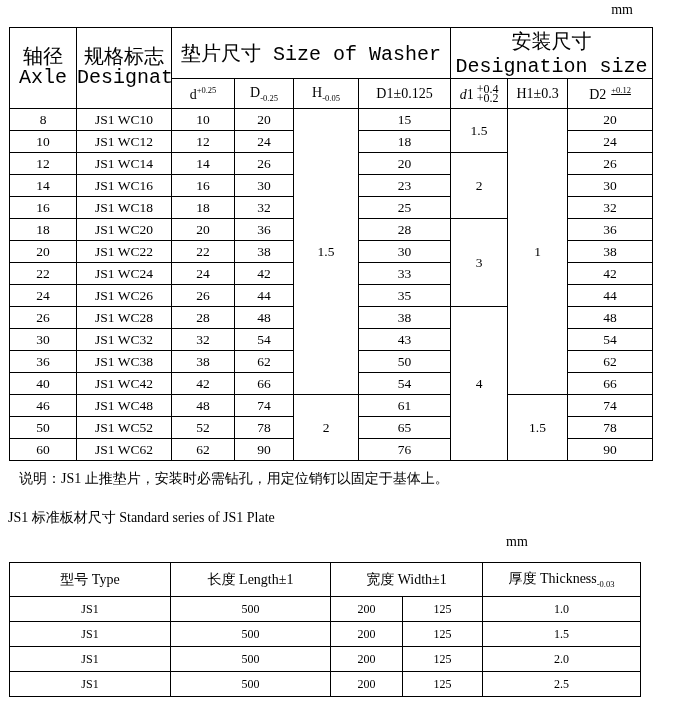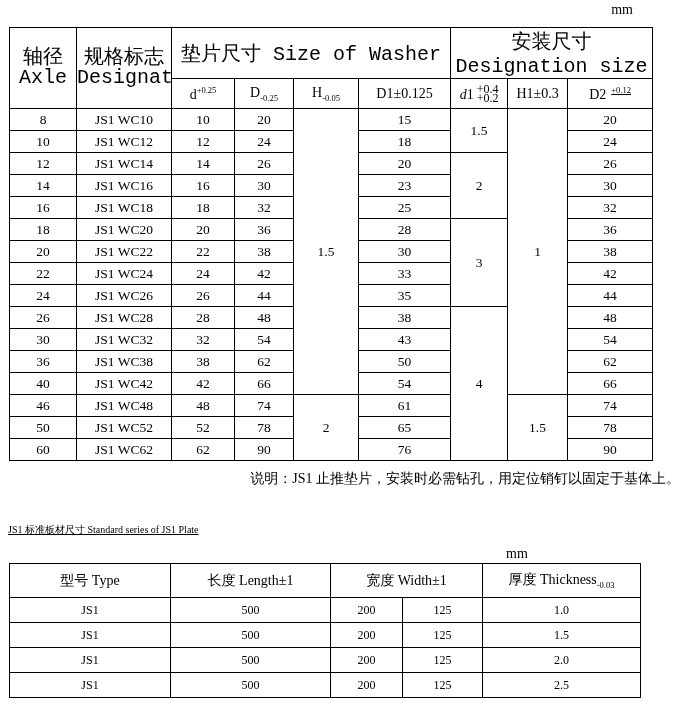--- a/index.html
+++ b/index.html
@@ -28,27 +28,27 @@
   sup, sub { font-size: 8.5px; letter-spacing: 0; }
   sup { vertical-align: super; }
   sub { vertical-align: sub; }
   .tolstack {
     display: inline-block; vertical-align: -3px; margin-left: 3px;
     font-size: 12px; line-height: 9px; text-align: left;
   }
   .tolstack span { display: block; }
   .d2gap { margin-left: 5px; text-decoration: underline; }
   .ital { font-style: italic; }
-  .note-cn { margin: 8px 0 0 33px; font-size: 14px; line-height: 19px; text-align: right; }
+  .note-cn { margin: 8px 0 0 19px; font-size: 14px; line-height: 19px; }
   .note-en { margin: 4px 0 0 17px; width: 638px; font-size: 14px; line-height: 22px; }
   .note-en .l1 { text-align: justify; text-align-last: justify; }
   .note-en .l2 { text-align: left; }
-  .section-title { margin: 33px 0 0 8px; font-size: 10px; line-height: 18px; text-decoration: underline; }
+  .section-title { margin: 21px 0 0 8px; font-size: 14px; line-height: 18px; }
   .mm-bottom { margin: 8px 0 0 506px; font-size: 14px; line-height: 14px; }
-  .plate-table { width: 631px; margin-top: 2px; }
+  .plate-table { width: 631px; margin-top: 13px; }
   .plate-table thead th { height: 34px; font-size: 14px; }
   .plate-table tbody td { height: 25px; font-size: 12px; }
 </style>
 </head>
 <body>
 
 <div class="mm-top">mm</div>
 
 <table class="washer-table">
   <colgroup>

